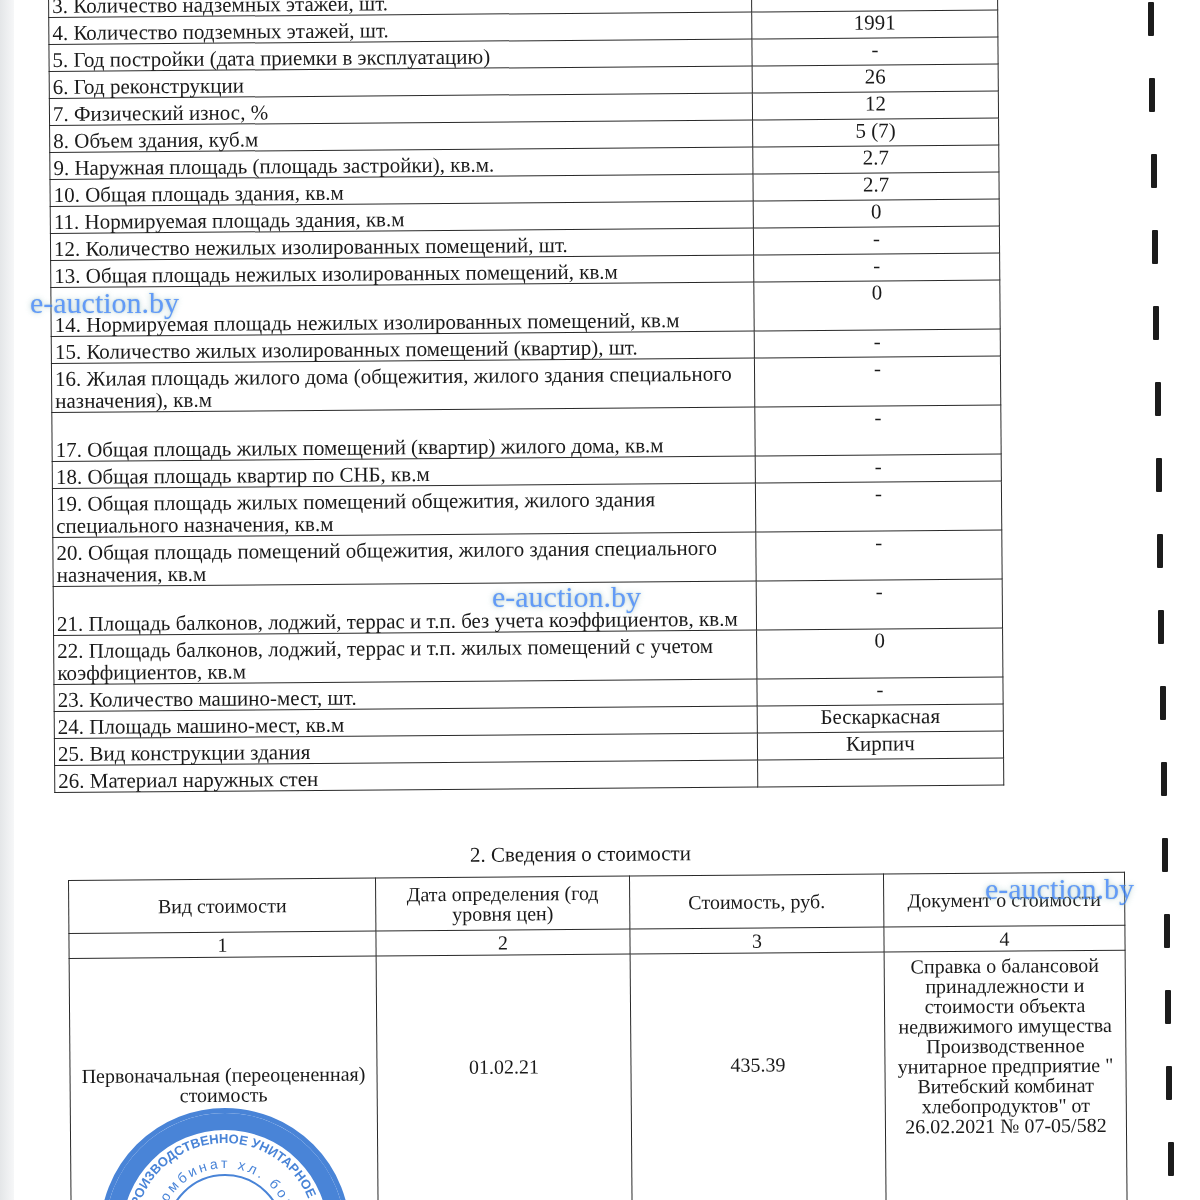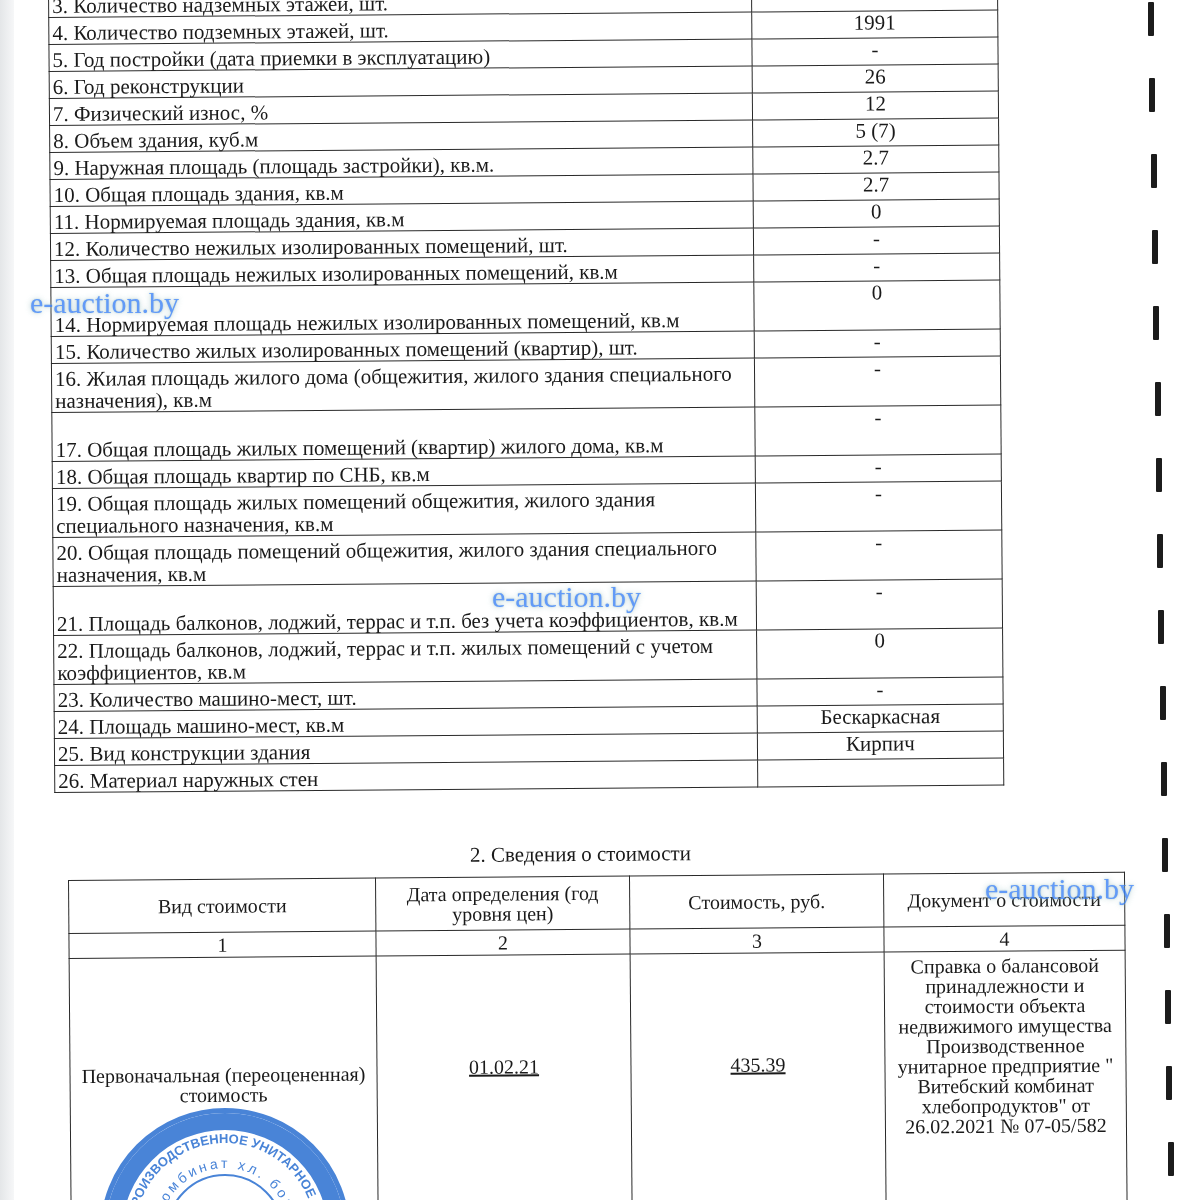--- a/index.html
+++ b/index.html
@@ -53,21 +53,21 @@
   }
   .t2 .c1 { width: 298px; }
   .t2 .c2 { width: 245px; }
   .t2 .c3 { width: 245px; }
   .t2 .c4 { width: 232px; }
   .t2 tr.hdr td { height: 52px; vertical-align: middle; }
   .t2 tr.num td { height: 24px; }
   .t2 tr.body td { height: 250px; vertical-align: middle; }
   .t2 tr.body td.doc { vertical-align: top; line-height: 20px; font-size: 20px; padding-top: 4px; }
   .t2 tr.body td.c2, .t2 tr.body td.c3 { vertical-align: middle; }
-  .t2 tr.body td.c2 span, .t2 tr.body td.c3 span { display: inline-block; transform: translateY(-16px); text-decoration: underline; }
+  .t2 tr.body td.c2 span, .t2 tr.body td.c3 span { display: inline-block; transform: translateY(-16px); }
 
   
   .wm {
     position: absolute;
     font-family: "Liberation Serif", serif;
     font-size: 30px;
     color: #3b82f6;
     opacity: 0.8;
     text-shadow: 0 0 6px #9fc0c4, 0 0 2px #9fc0c4;
     letter-spacing: 0px;

